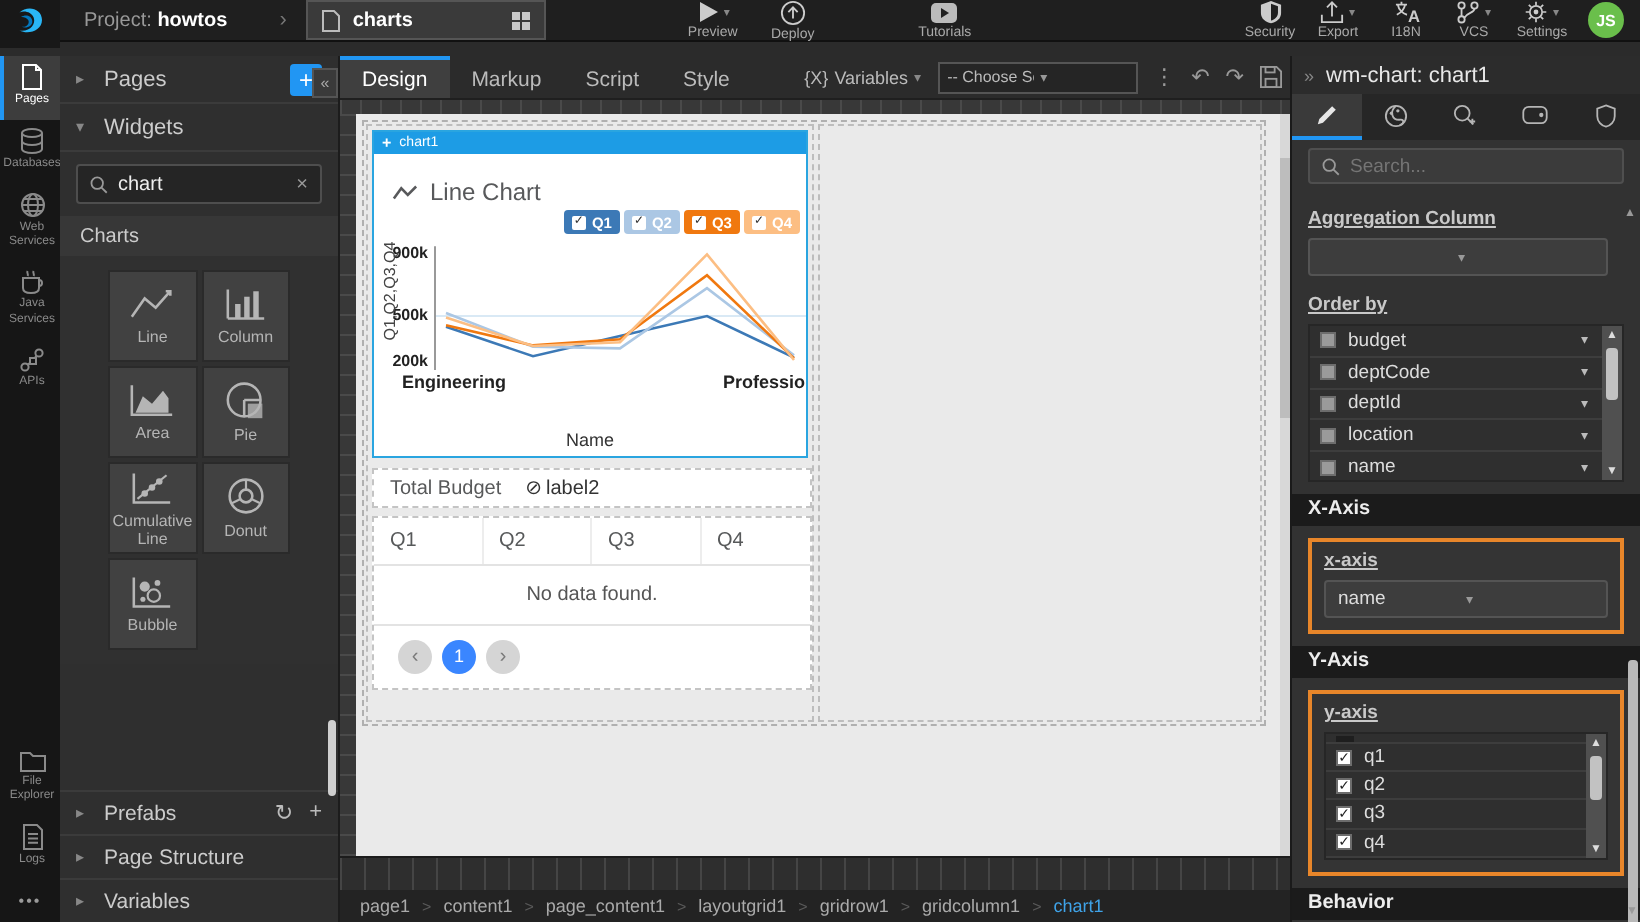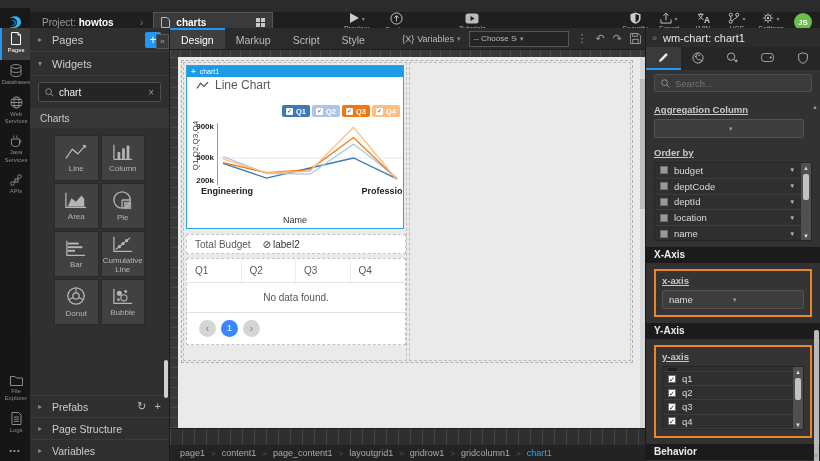--- a/index.html
+++ b/index.html
@@ -1,21 +1,21 @@
 <!DOCTYPE html>
 <html><head>
 <meta charset="utf-8">
 <style>
   * { box-sizing: border-box; margin: 0; padding: 0; }
   html,body { width:820px; height:461px; overflow:hidden; background:#222;
     font-family:"Liberation Sans","DejaVu Sans",sans-serif; }
   .root { position:relative; width:820px; height:461px; background:#2b2b2b; overflow:hidden; }
 
   
-  .topbar { position:absolute; left:0; top:12px; width:820px; height:21px; background:#1f1f1f;
+  .topbar { position:absolute; left:0; top:0; width:820px; height:21px; background:#1f1f1f;
     display:flex; align-items:center; color:#bbb; border-bottom:1px solid #111; }
   .logo { width:30px; height:28px; background:#181818; display:flex; align-items:center; justify-content:center; }
   .project { margin-left:12px; font-size:10px; color:#999; white-space:nowrap; }
   .project b { color:#fff; font-weight:bold; }
   .tb-chev { color:#777; font-size:11px; margin:0 10px 0 26px; }
   .page-sel { display:flex; align-items:center; gap:6px; background:#3a3a3a; border:1px solid #555;
     height:20px; padding:0 7px; width:120px; }
   .page-sel .pname { font-size:10px; color:#fff; font-weight:bold; flex:1; }
   .gridglyph { width:9px; height:9px; display:grid; grid-template-columns:4px 4px; grid-template-rows:4px 4px; gap:1px; }
   .gridglyph i { background:#c9c9c9; }
@@ -85,21 +85,21 @@
   .crumbs { height:16px; background:#232323; display:flex; align-items:center; gap:6px; padding-left:10px; font-size:9px; color:#aaa; }
   .crumb { cursor:pointer; }
   .crumb-sep { color:#5a5a5a; font-size:8px; }
   .crumb.last { color:#3fa3e8; }
 
   
   .chartwidget { position:absolute; left:2px; top:2px; width:218px; height:164px; border:1px solid #2aa5e0; background:#fff; }
   .cw-head { height:11px; background:#1d9ce5; color:#fff; font-size:7px; display:flex; align-items:center; gap:4px; padding:0 4px; cursor:move; }
   .cw-head b { font-weight:bold; font-size:8px; }
   .cw-body { position:relative; height:151px; overflow:hidden; background:#fff; }
-  .cw-title { position:absolute; left:9px; top:1px; display:flex; align-items:center; gap:6px; color:#58595b; font-size:12px; }
+  .cw-title { position:absolute; left:9px; top:12px; display:flex; align-items:center; gap:6px; color:#58595b; font-size:12px; }
   .legend { position:absolute; top:28px; right:3px; display:flex; gap:2px; }
   .legend-chip { display:flex; align-items:center; gap:3px; height:12px; padding:0 4px; border-radius:2px;
     color:#fff; font-size:7.5px; font-weight:bold; cursor:pointer; }
   .legend-chip .cb { width:7px; height:7px; background:#fff; border-radius:1px; color:#333; font-size:6px;
     line-height:7px; text-align:center; display:block; }
   .plotwrap { position:absolute; left:30px; top:44px; width:186px; height:64px; }
   .ytick { position:absolute; right:calc(100% + 3px); font-size:8px; font-weight:bold; color:#222; white-space:nowrap; }
   .xtick { position:absolute; bottom:-11px; font-size:9px; font-weight:bold; color:#222; white-space:nowrap; }
   .xtick.first { left:-16px; }
   .xtick.last { right:-26px; }
@@ -366,29 +366,20 @@
           </svg>
         <span>Area</span>
       </div>
       <div class="wcell">
         <svg width="20" height="20" viewBox="0 0 22 22">
             <circle cx="10" cy="11" r="9" fill="none" stroke="#b5b5b5" stroke-width="1.4"></circle>
             <path d="M10 11 L19 11 M10 11 L10 20" stroke="#b5b5b5" stroke-width="1.4"></path>
             <path d="M12 13 L20 13 L20 21 L12 21 Z" fill="#b5b5b5" opacity="0.8"></path>
           </svg>
         <span>Pie</span>
-      </div>
-      <div class="wcell">
-        <svg width="20" height="18" viewBox="0 0 22 18">
-            <path d="M1 1 V17 H21" stroke="#b5b5b5" stroke-width="1.4" fill="none"></path>
-            <rect x="2" y="3" width="12" height="2.2" fill="#b5b5b5"></rect>
-            <rect x="2" y="7" width="16" height="2.2" fill="#b5b5b5"></rect>
-            <rect x="2" y="11" width="8" height="2.2" fill="#b5b5b5"></rect>
-          </svg>
-        <span>Bar</span>
       </div>
       <div class="wcell">
         <svg width="20" height="18" viewBox="0 0 22 18">
             <path d="M1 1 V17 H21" stroke="#b5b5b5" stroke-width="1.4" fill="none"></path>
             <path d="M3 15 L19 2" stroke="#b5b5b5" stroke-width="1.2"></path>
             <circle cx="7" cy="12" r="1.8" fill="#b5b5b5"></circle>
             <circle cx="11" cy="8.7" r="1.8" fill="#b5b5b5"></circle>
             <circle cx="15" cy="5.4" r="1.8" fill="#b5b5b5"></circle>
           </svg>
         <span>Cumulative Line</span>

